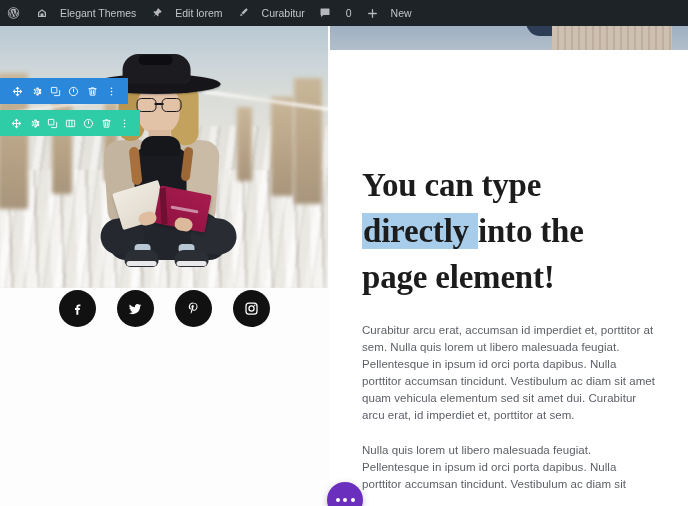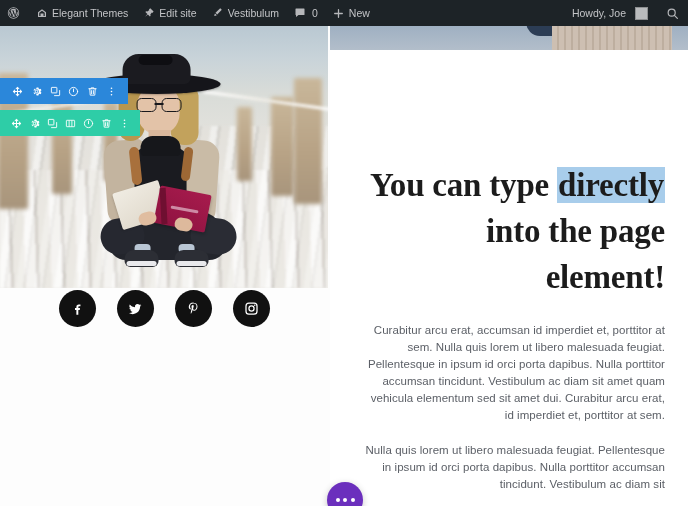--- a/index.html
+++ b/index.html
@@ -16,21 +16,21 @@
   .adminbar {
     position: absolute; top: 0; left: 0;
     width: 688px; height: 26px;
     background: #1d2327;
     display: flex; align-items: center;
     color: #c3c4c7;
     font-size: 10.5px;
     z-index: 90;
   }
   .ab-item {
-    display: flex; align-items: center; gap: 4px;
+    display: flex; align-items: center; gap: 12px;
     height: 26px; padding: 0 7px;
     white-space: nowrap; color: #c3c4c7;
     cursor: default;
     justify-content: center;
   }
   .ab-item:first-child { padding: 0 8px 0 7px; }
   .ab-icon { display:inline-flex; align-items:center; justify-content:center; width:13px; height:13px; opacity:.92; }
   .ab-icon svg { display:block; }
   .ab-spacer { flex: 1 1 auto; }
   .ab-right { display:flex; align-items:center; gap:0; }
@@ -192,22 +192,21 @@
   }
   .tbar .ti svg { display:block; }
   .tbar-row { position:absolute; left:0; top:52px; width:128px; height:26px; background:#2b87da; }
   .tbar-section { position:absolute; left:0; top:84px; width:140px; height:26px; background:#2ecda7; }
 
   
   .textcol {
     position:absolute; left:330px; top:24px;
     width:358px; height:456px;
     background:#ffffff;
-    padding: 112px 23px 0 32px;
-    text-align: right;
+    padding: 112px 32px 0 32px;
   }
   h1.headline {
     font-family: "Liberation Serif", "DejaVu Serif", serif;
     font-size: 33px;
     line-height: 46px;
     font-weight: 700;
     color: #1c1c1c;
     letter-spacing: -0.2px;
     margin-bottom: 22px;
   }
@@ -273,30 +272,30 @@
       </span>
       <span>Elegant Themes</span>
     </div>
 
     <div class="ab-item">
       <span class="ab-icon">
         <svg width="12" height="12" viewBox="0 0 24 24" fill="#c3c4c7">
           <path d="M14.5 2.4 11.8 5l.9.9-3.9 3.1-2.6-.6-1.4 1.4 4 4-4.6 5.6 5.6-4.6 4 4 1.4-1.4-.6-2.6 3.1-3.9.9.9 2.6-2.7z"></path>
         </svg>
       </span>
-      <span>Edit site</span>
+      <span>Edit lorem</span>
     </div>
 
     <div class="ab-item">
       <span class="ab-icon">
         <svg width="12" height="12" viewBox="0 0 24 24" fill="#c3c4c7">
           <path d="M19.6 3.3a1.6 1.6 0 0 0-2.3 0L9 11.6l3.4 3.4 8.3-8.3a1.6 1.6 0 0 0 0-2.3zM7.9 12.8l-1.5 4 1.2 1.2 4-1.5z"></path>
         </svg>
       </span>
-      <span>Vestibulum</span>
+      <span>Curabitur</span>
     </div>
 
     <div class="ab-item">
       <span class="ab-icon">
         <svg width="12" height="12" viewBox="0 0 24 24" fill="#c3c4c7">
           <path d="M4 3h16a1 1 0 0 1 1 1v11a1 1 0 0 1-1 1H9l-5 4v-4a1 1 0 0 1-1-1V4a1 1 0 0 1 1-1z"></path>
         </svg>
       </span>
       <span class="ab-count">0</span>
     </div>
@@ -307,34 +306,20 @@
           <path d="M12 5v14M5 12h14"></path>
         </svg>
       </span>
       <span>New</span>
     </div>
 
 
 
     <div class="ab-spacer"></div>
 
-    <div class="ab-right">
-      <div class="ab-item">
-        <span>Howdy, Joe</span>
-        <span class="ab-avatar"></span>
-      </div>
-      <div class="ab-search">
-        <span class="ab-icon">
-          <svg width="13" height="13" viewBox="0 0 24 24" fill="none" stroke="#c3c4c7" stroke-width="2.2" stroke-linecap="round">
-            <circle cx="10.5" cy="10.5" r="6.5"></circle>
-              <path d="M15.5 15.5 21 21"></path>
-          </svg>
-        </span>
-      </div>
-    </div>
   </div>
 
   <div class="content">
 
     <div class="photo-top-right">
       <div class="ptr-dark"></div>
       <div class="ptr-sweater"></div>
     </div>
 
     <div class="photo-wrap">

